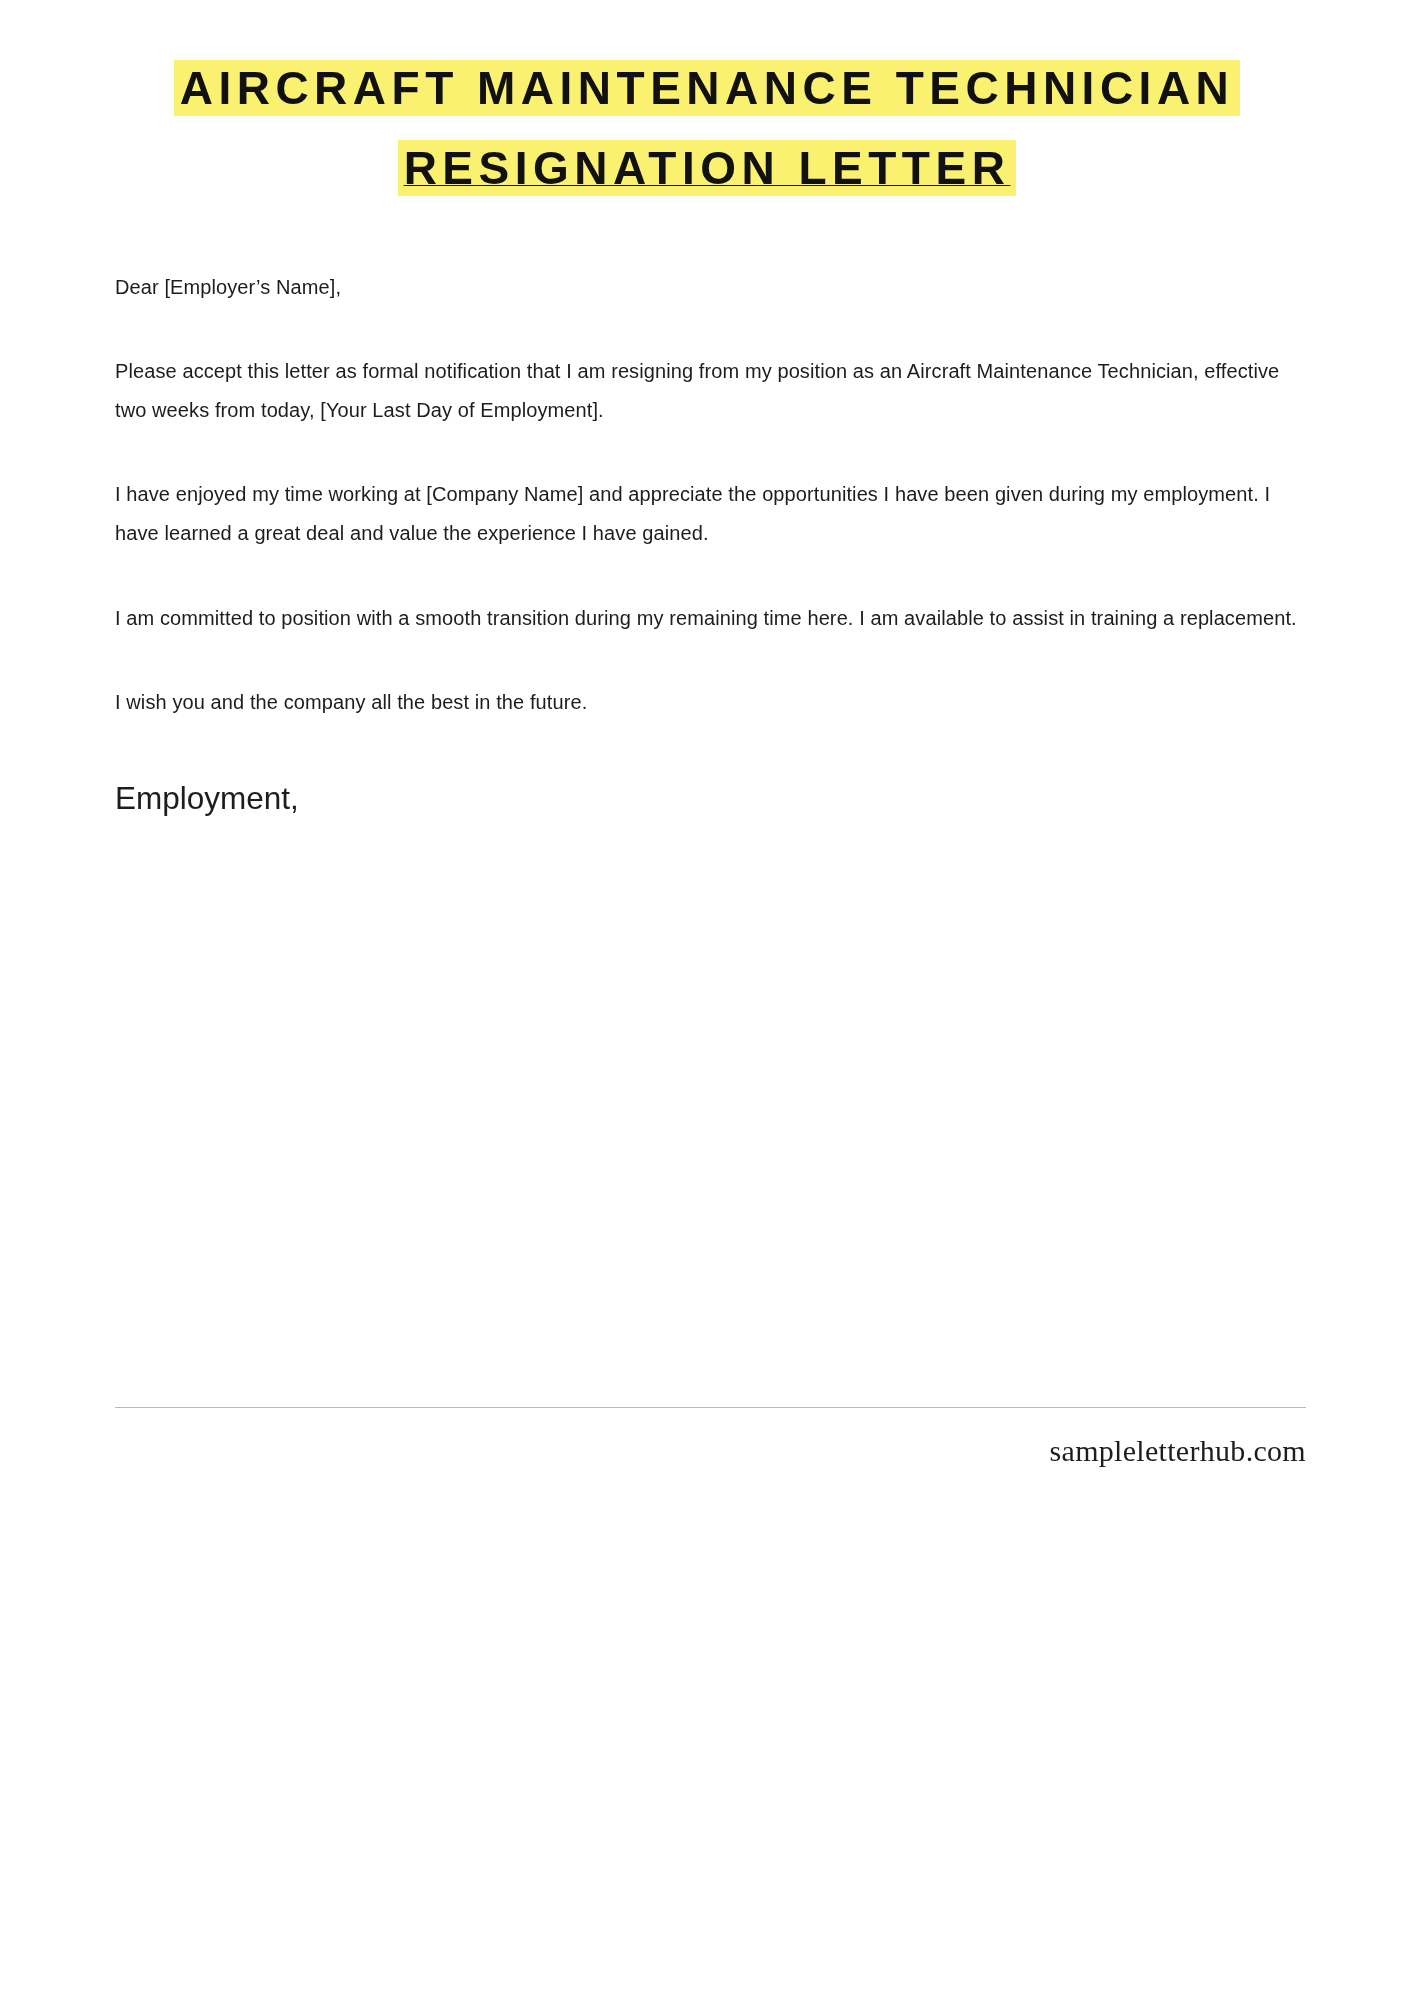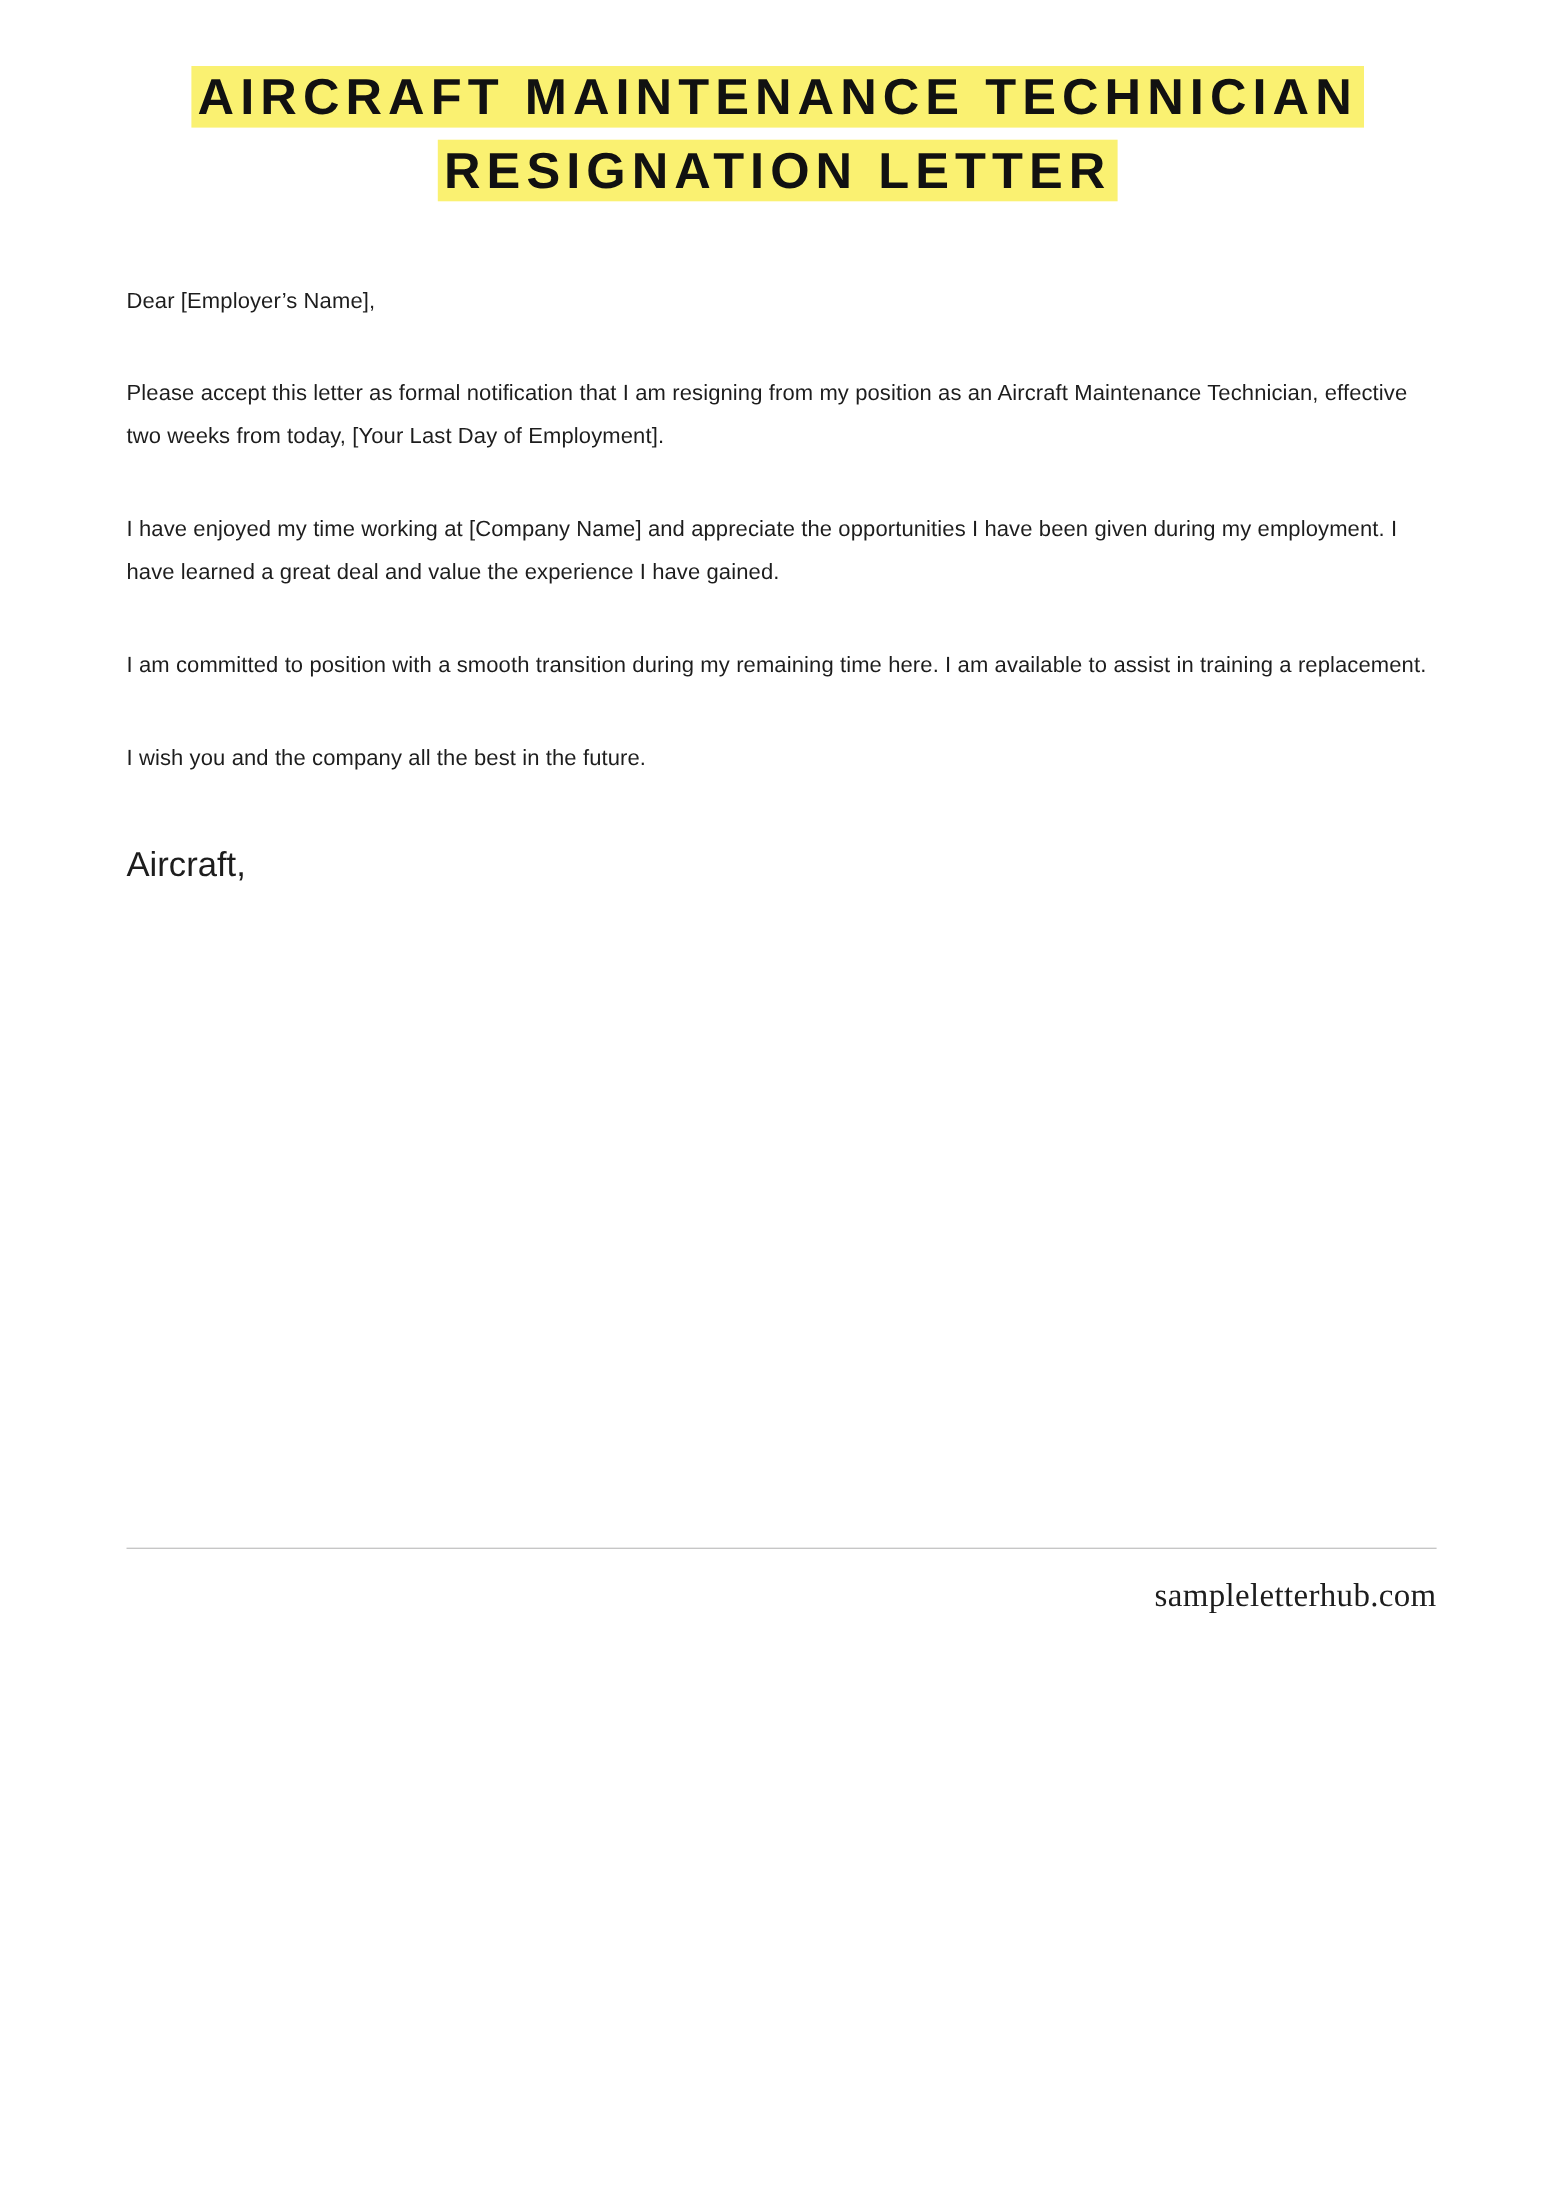--- a/index.html
+++ b/index.html
@@ -37,21 +37,22 @@
     line-height: 1.42;
     color: #111111;
     padding: 2px 6px;
     box-decoration-break: clone;
     -webkit-box-decoration-break: clone;
   }
   .title-row {
     line-height: 1.42;
   }
   .title-row + .title-row {
-    margin-top: 2px;
+    margin-top: 15px;
+    text-decoration: underline;
   }
 
   
   .letter-body {
     margin: 0 auto;
     padding-left: 115px;
     padding-right: 108px;
     padding-top: 66px;
     box-sizing: border-box;
     width: 1414px;
@@ -117,21 +118,21 @@
 
     <p class="para">Please accept this letter as formal notification that I am resigning from my position as an Aircraft Maintenance Technician, effective two weeks from today, [Your Last Day of Employment].</p>
 
     <p class="para">I have enjoyed my time working at [Company Name] and appreciate the opportunities I have been given during my employment. I have learned a great deal and value the experience I have gained.</p>
 
     <p class="para">I am committed to position with a smooth transition during my remaining time here. I am available to assist in training a replacement.</p>
 
     <p class="para tight">I wish you and the company all the best in the future.</p>
 
     <div class="sign-block">
-      <div class="sig-line">Aircraft,</div>
+      <div class="sig-line">Employment,</div>
     </div>
 
   </div>
 
   <div class="footer">
     <div class="footer-rule"></div>
     <div class="footer-text">sampleletterhub.com</div>
   </div>
 
 </div>

